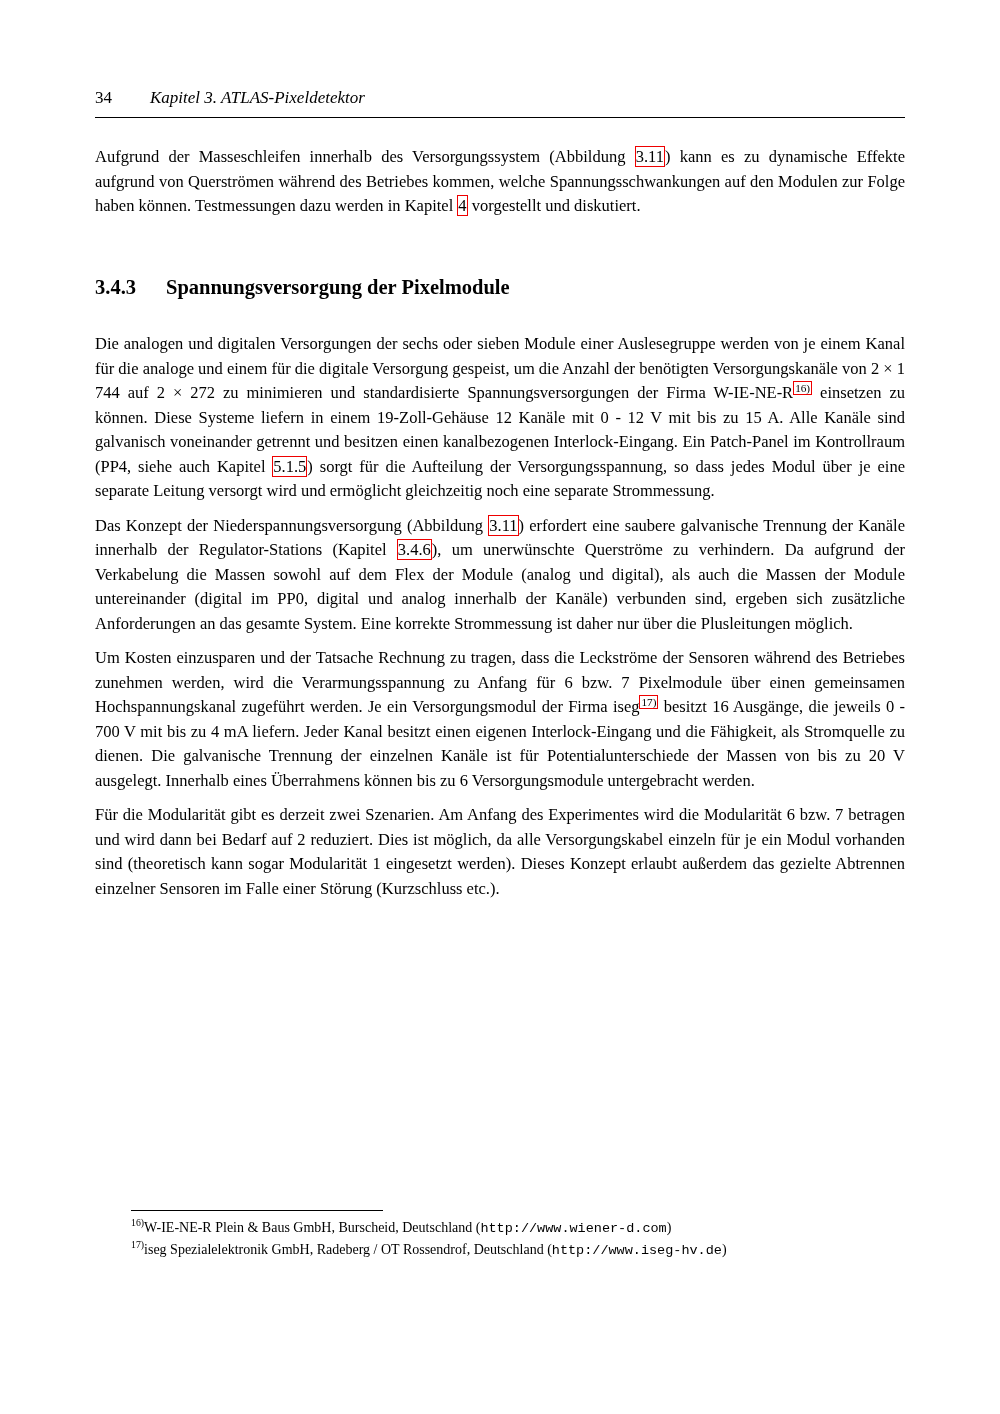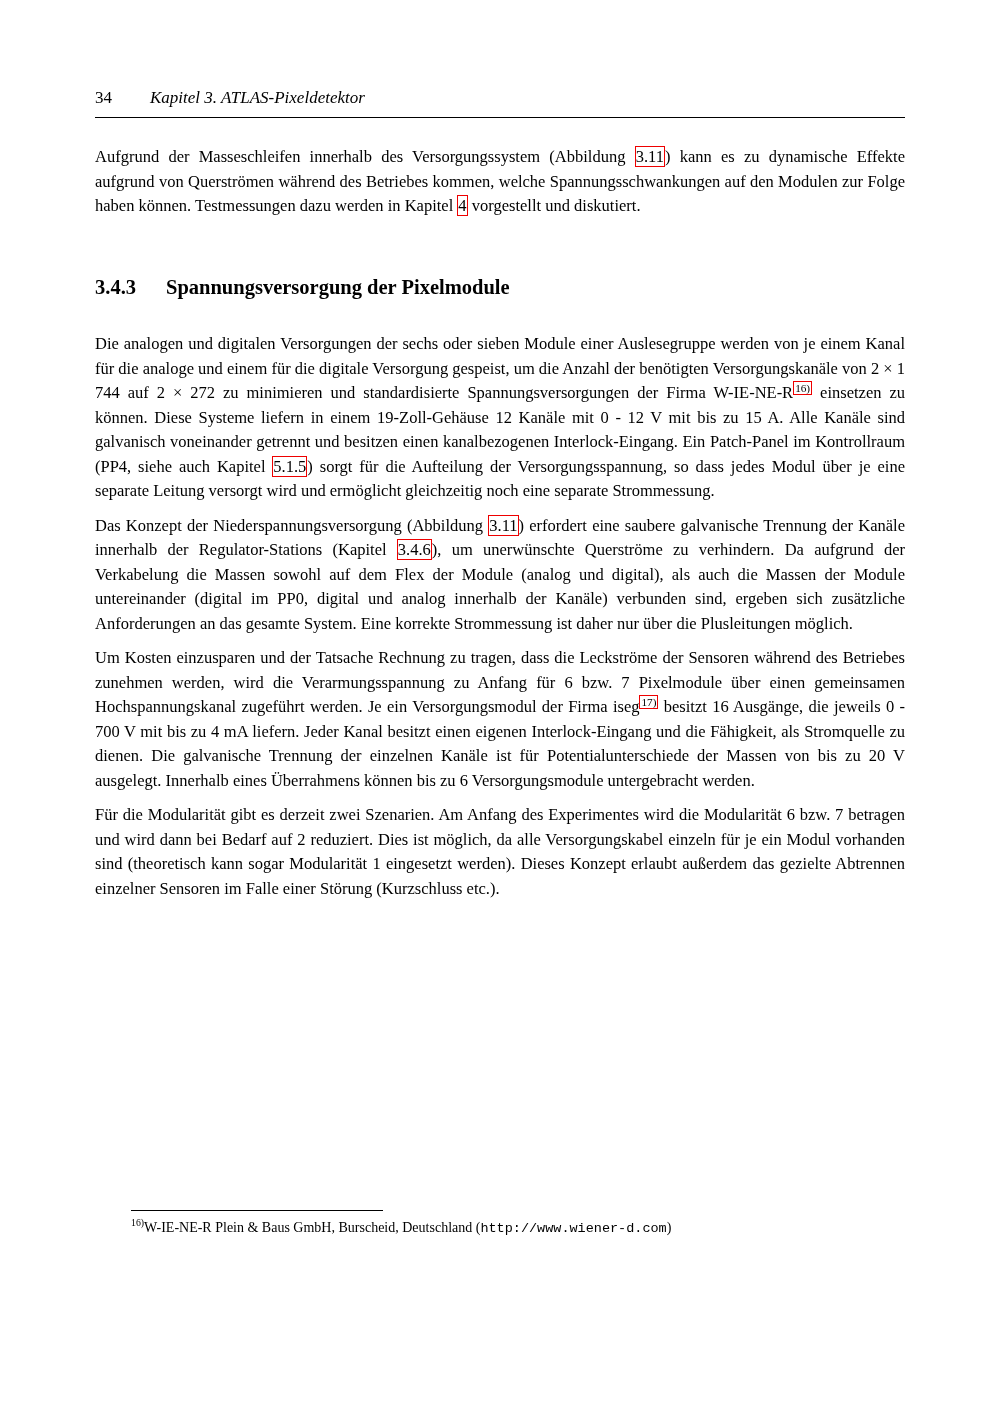--- a/index.html
+++ b/index.html
@@ -83,16 +83,17 @@
       <p class="para"><span>Die analogen und digitalen Versorgungen der sechs oder sieben Module einer Auslesegruppe werden von je einem Kanal für die analoge und einem für die digitale Versorgung gespeist, um die Anzahl der benötigten Versorgungskanäle von 2 × 1 744 auf 2 × 272 zu minimieren und standardisierte Spannungsversorgungen der Firma W-IE-NE-R</span><sup class="supref">16)</sup><span> einsetzen zu können. Diese Systeme liefern in einem 19-Zoll-Gehäuse 12 Kanäle mit 0 - 12 V mit bis zu 15 A. Alle Kanäle sind galvanisch voneinander getrennt und besitzen einen kanalbezogenen Interlock-Eingang. Ein Patch-Panel im Kontrollraum (PP4, siehe auch Kapitel </span><span class="refbox">5.1.5</span><span>) sorgt für die Aufteilung der Versorgungsspannung, so dass jedes Modul über je eine separate Leitung versorgt wird und ermöglicht gleichzeitig noch eine separate Strommessung.</span></p>
       <p class="para"><span>Das Konzept der Niederspannungsversorgung (Abbildung </span><span class="refbox">3.11</span><span>) erfordert eine saubere galvanische Trennung der Kanäle innerhalb der Regulator-Stations (Kapitel </span><span class="refbox">3.4.6</span><span>), um unerwünschte Querströme zu verhindern. Da aufgrund der Verkabelung die Massen sowohl auf dem Flex der Module (analog und digital), als auch die Massen der Module untereinander (digital im PP0, digital und analog innerhalb der Kanäle) verbunden sind, ergeben sich zusätzliche Anforderungen an das gesamte System. Eine korrekte Strommessung ist daher nur über die Plusleitungen möglich.</span></p>
       <p class="para"><span>Um Kosten einzusparen und der Tatsache Rechnung zu tragen, dass die Leckströme der Sensoren während des Betriebes zunehmen werden, wird die Verarmungsspannung zu Anfang für 6 bzw. 7 Pixelmodule über einen gemeinsamen Hochspannungskanal zugeführt werden. Je ein Versorgungsmodul der Firma iseg</span><sup class="supref">17)</sup><span> besitzt 16 Ausgänge, die jeweils 0 - 700 V mit bis zu 4 mA liefern. Jeder Kanal besitzt einen eigenen Interlock-Eingang und die Fähigkeit, als Stromquelle zu dienen. Die galvanische Trennung der einzelnen Kanäle ist für Potentialunterschiede der Massen von bis zu 20 V ausgelegt. Innerhalb eines Überrahmens können bis zu 6 Versorgungsmodule untergebracht werden.</span></p>
       <p class="para"><span>Für die Modularität gibt es derzeit zwei Szenarien. Am Anfang des Experimentes wird die Modularität 6 bzw. 7 betragen und wird dann bei Bedarf auf 2 reduziert. Dies ist möglich, da alle Versorgungskabel einzeln für je ein Modul vorhanden sind (theoretisch kann sogar Modularität 1 eingesetzt werden). Dieses Konzept erlaubt außerdem das gezielte Abtrennen einzelner Sensoren im Falle einer Störung (Kurzschluss etc.).</span></p>
     </div>
 
   <div class="footnotes">
     <div class="fnrule"></div>
     <div>
         <div class="footnote"><sup class="fnmark">16)</sup><span>W-IE-NE-R Plein &amp; Baus GmbH, Burscheid, Deutschland (</span><span class="tt">http://www.wiener-d.com</span><span>)</span></div>
+        <div class="footnote"><sup class="fnmark">17)</sup><span>iseg Spezialelektronik GmbH, Radeberg / OT Rossendrof, Deutschland (</span><span class="tt">http://www.iseg-hv.de</span><span>)</span></div>
       </div>
   </div>
 
 </div>
 
 </body></html>

